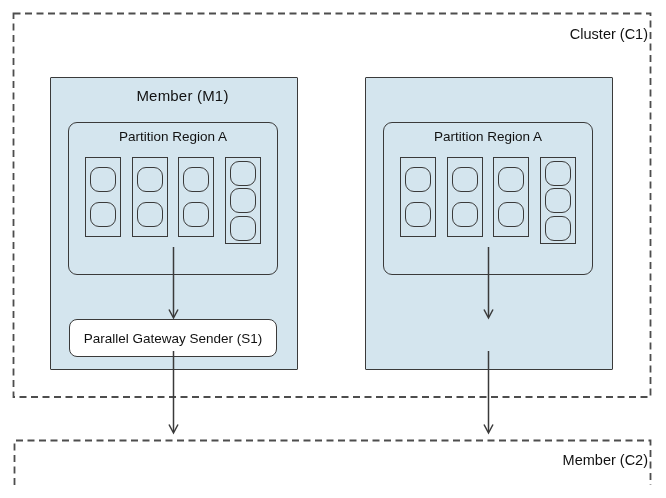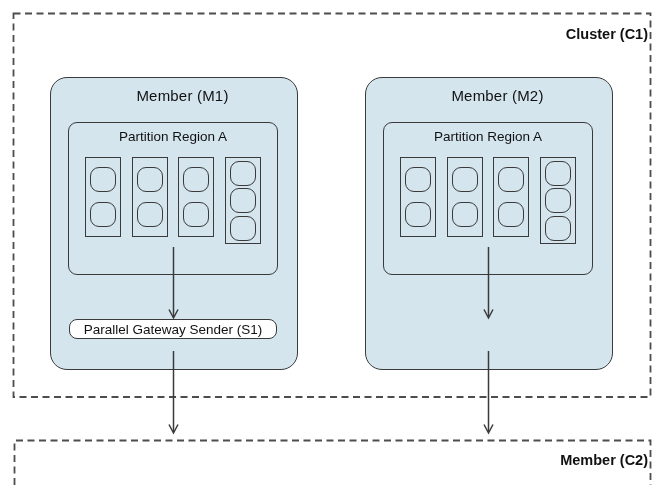--- a/index.html
+++ b/index.html
@@ -8,21 +8,21 @@
     font-family:"Liberation Sans", sans-serif;
     color:#111111;
     overflow:hidden;
   }
   .canvas{position:relative;width:666px;height:498px;background:#ffffff;}
 
   .member{
     position:absolute;top:77px;width:248px;height:293px;
     background:var(--member-fill,#d4e5ee);
     border:1.6px solid var(--box-border,#3a3a3a);
-    border-radius:17px;box-sizing:border-box;padding-left:17px;
+    border-radius:1px;box-sizing:border-box;padding-left:17px;
   }
   .member.m1{left:50px;}
   .member.m2{left:365px;}
   .member-title{text-align:center;margin-top:9px;font-size:15px;letter-spacing:.2px;}
 
   .partition{
     position:absolute;left:17px;top:44px;width:210px;height:153px;
     border:1.6px solid var(--box-border,#3a3a3a);
     border-radius:9px;box-sizing:border-box;
   }
@@ -39,29 +39,29 @@
   }
   .bucket.tall{height:87px;}
   .entry{
     width:26px;height:25px;box-sizing:border-box;
     border:1.5px solid var(--box-border,#3a3a3a);
     border-radius:9px;
     background:var(--member-fill,#d4e5ee);
   }
 
   .sender{
-    position:absolute;left:18px;top:241px;width:208px;height:20px;
+    position:absolute;left:18px;top:241px;width:208px;height:38px;
     background:var(--sender-fill,#ffffff);
     border:1.6px solid var(--box-border,#3a3a3a);
     border-radius:8px;box-sizing:border-box;
     display:flex;align-items:center;justify-content:center;
     font-size:13.5px;white-space:nowrap;
   }
 
-  .cluster-label{position:absolute;right:18px;font-size:14.5px;font-weight:bold;}
+  .cluster-label{position:absolute;right:18px;font-size:14.5px;}
   .cluster-label.c1{top:26px;}
   .cluster-label.c2{top:452px;}
 
   svg.lines{position:absolute;left:0;top:0;pointer-events:none;}
 </style>
 </head>
 <body>
 
 <div class="canvas">
 
@@ -86,21 +86,20 @@
             <div class="entry"></div>
             <div class="entry"></div>
             <div class="entry"></div>
           </div>
         </div>
     </div>
     <div class="sender">Parallel Gateway Sender (S1)</div>
   </div>
 
   <div class="member m2">
-    <div class="member-title">Member (M2)</div>
     <div class="partition">
       <div class="partition-title">Partition Region A</div>
       <div class="buckets">
           <div class="bucket">
             <div class="entry"></div>
             <div class="entry"></div>
           </div>
           <div class="bucket">
             <div class="entry"></div>
             <div class="entry"></div>

